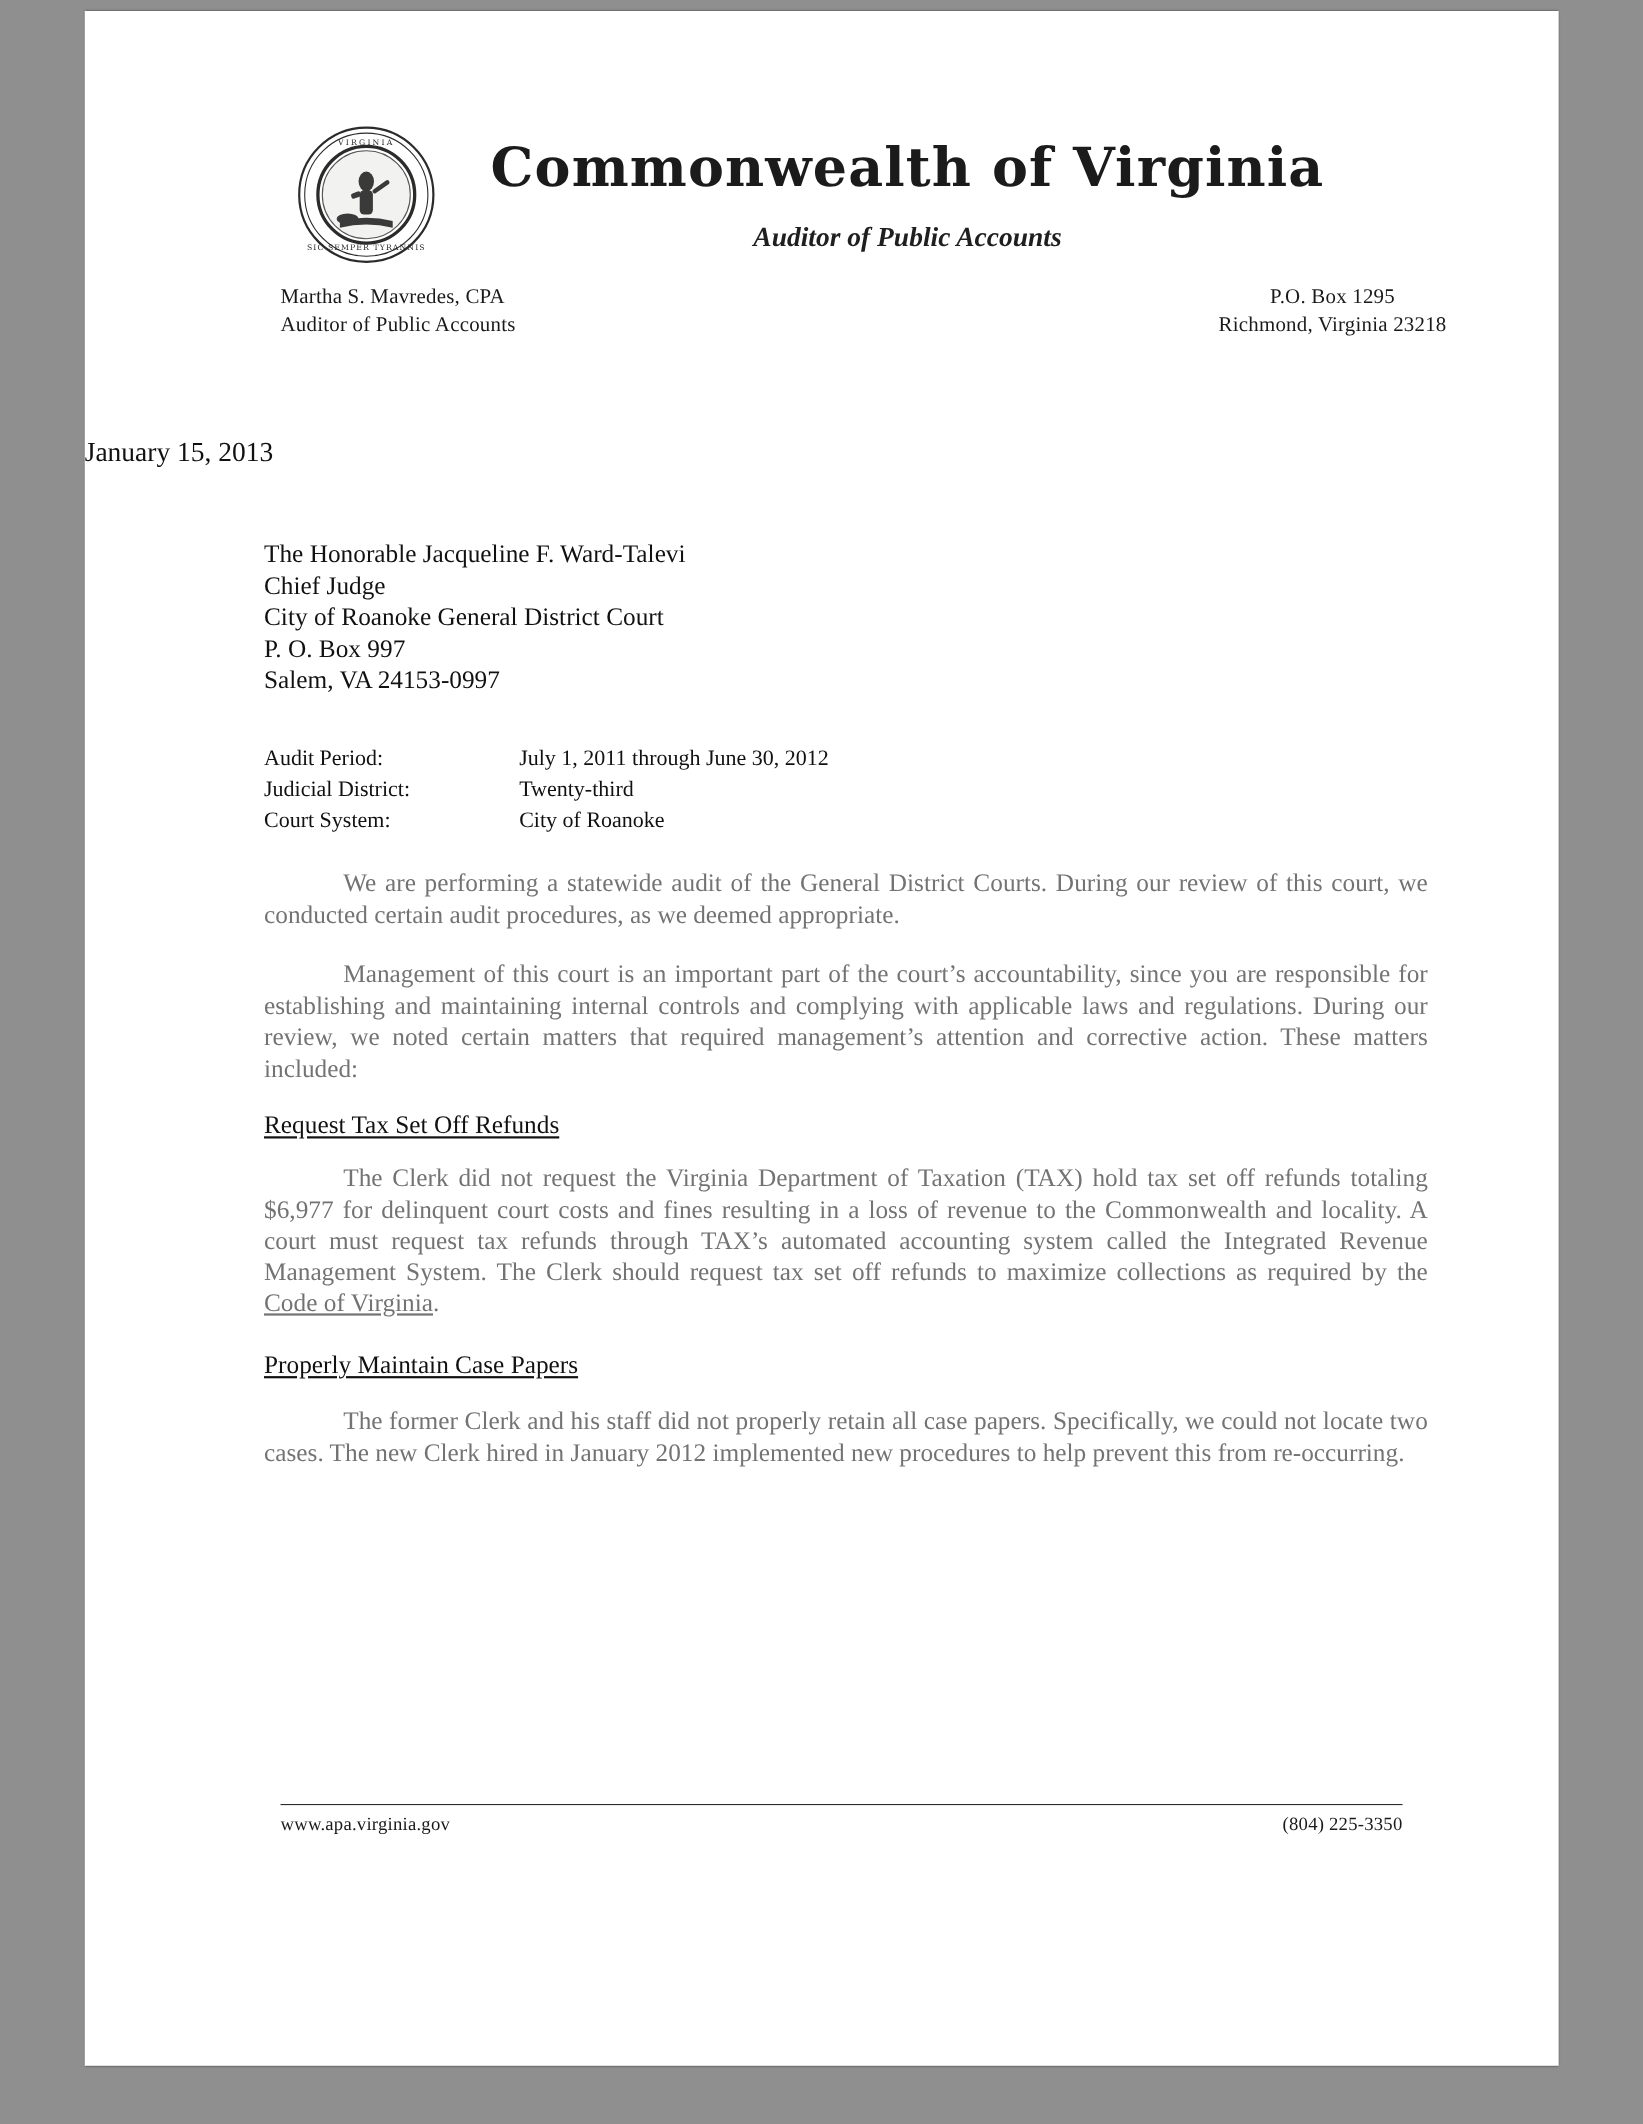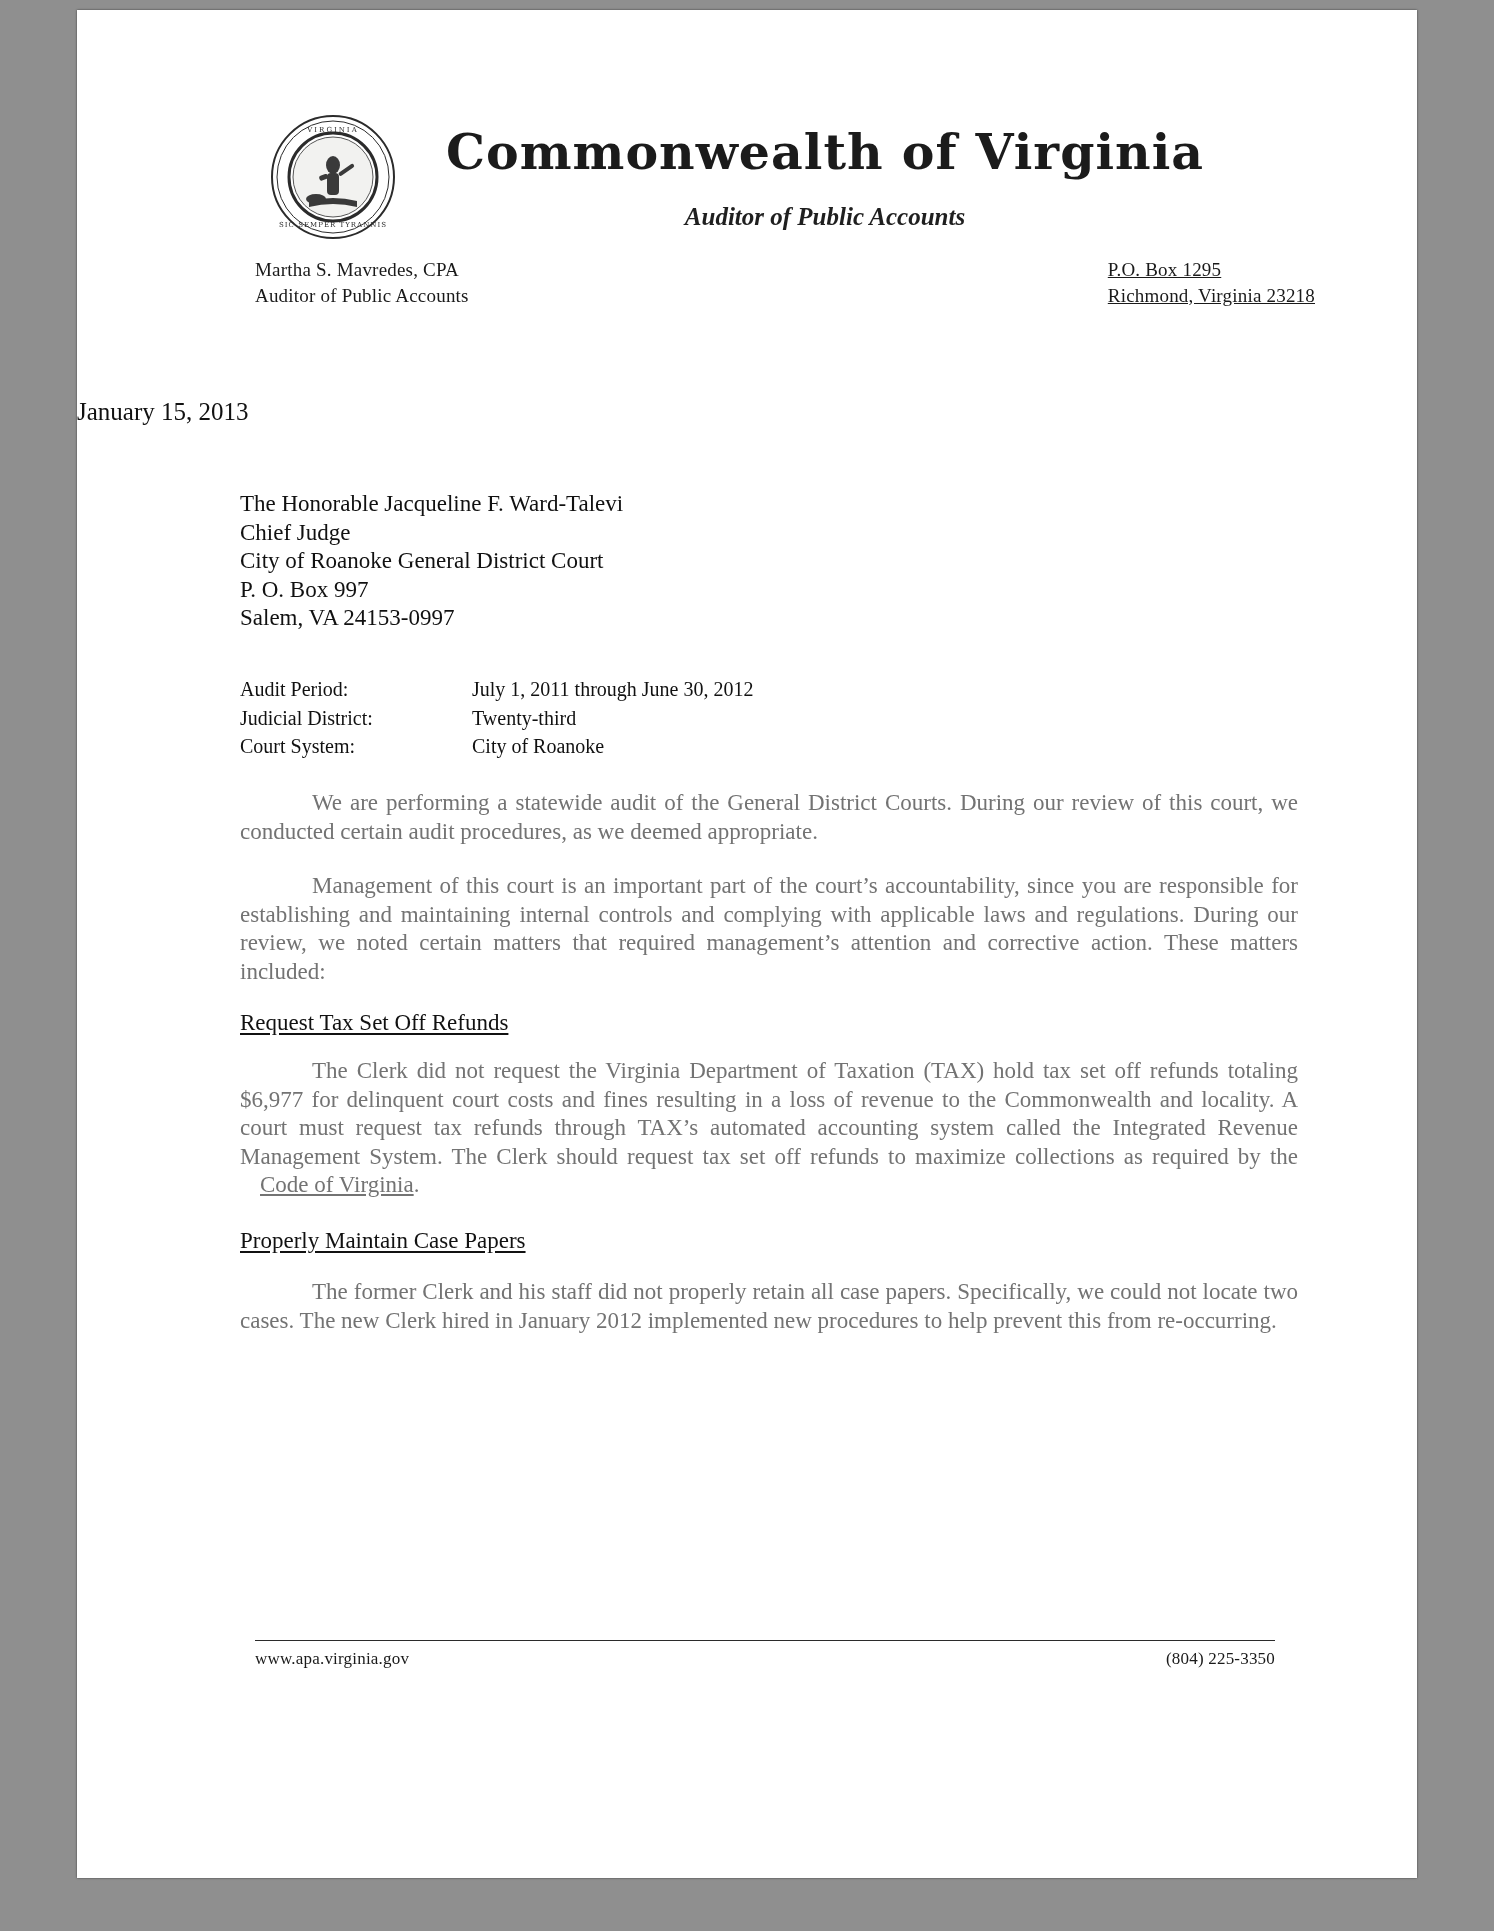--- a/index.html
+++ b/index.html
@@ -83,21 +83,21 @@
     left: 0;
     top: 152px;
     width: 1060px;
     display: flex;
     justify-content: space-between;
     font-size: 19px;
     color: #1a1a1a;
     line-height: 1.35;
   }
   .lh-left { text-align: left; letter-spacing: 0.2px;}
-  .lh-right { text-align: left; letter-spacing: 0.2px; text-decoration: underline;}
+  .lh-right { text-align: center; letter-spacing: 0.2px;}
 
   
   .date {
     position: absolute;
     left: 0;
     top: 388px;
     width: 1340px;
     text-align: left;
     font-size: 25px;
     color: #111;
@@ -143,21 +143,21 @@
   .p4 { top: 1268px; }
 
   .heading {
     position: absolute;
     left: 163px;
     font-size: 23px;
     color: #111;
     text-decoration: underline;
     text-underline-offset: 3px;
   }
-  .u { text-decoration: underline; text-underline-offset: 2px; margin-left: 20px; }
+  .u { text-decoration: underline; text-underline-offset: 2px; }
 
   
   .footer-rule {
     position: absolute;
     left: 178px;
     top: 1630px;
     width: 1020px;
     border-top: 1px solid #2b2b2b;
   }
   .footer {

